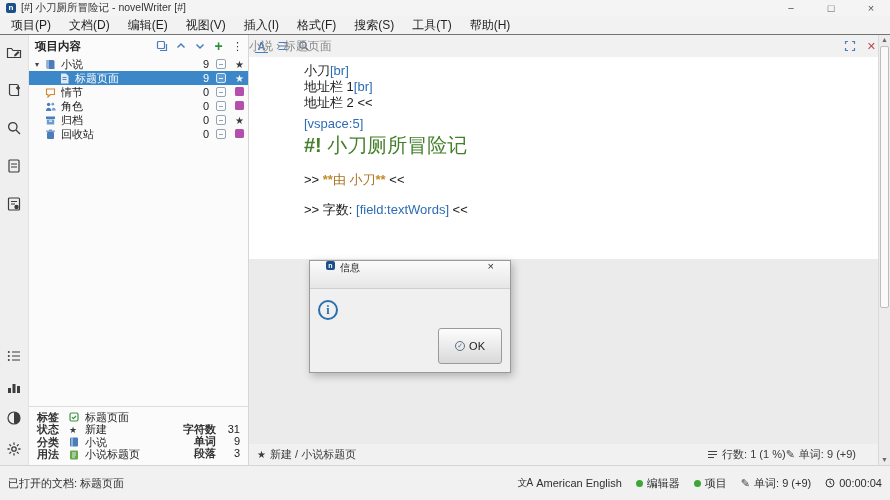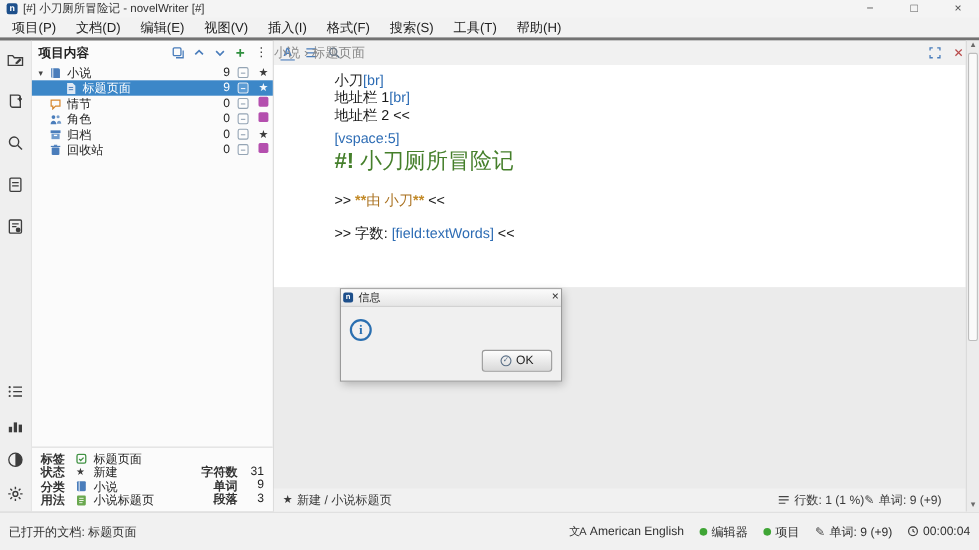--- a/index.html
+++ b/index.html
@@ -17,21 +17,21 @@
               color:#fff; font-size:8px; line-height:10px; text-align:center; font-weight:bold; }
   .titlebar-text { font-size:10.5px; color:#333; flex:1; white-space:nowrap; overflow:hidden; }
   .win-controls { display:flex; gap:26px; margin-right:6px; color:#555; }
   .win-btn { font-size:11px; line-height:14px; width:14px; text-align:center; cursor:default; }
 
   
   .menubar { height:18px; display:flex; align-items:center; padding:0 2px; background:#f2f2f2; font-size:12px; flex:0 0 auto; }
   .menu-item { padding:1px 9px; color:#1f1f1f; white-space:nowrap; }
 
   
-  .main { flex:1 1 auto; display:flex; min-height:0; border-top:3px solid #737373; }
+  .main { flex:1 1 auto; display:flex; min-height:0; border-top:1px solid #737373; }
 
   
   .activitybar { width:28px; background:#efefef; display:flex; flex-direction:column; align-items:center;
                  padding:8px 0 6px 0; gap:0; flex:0 0 auto; }
   .act-icon { width:17px; height:17px; margin-bottom:21px; color:#3d3d3d; display:flex; align-items:center; justify-content:center; }
   .act-icon svg { width:16px; height:16px; }
   .act-spacer { flex:1 1 auto; }
   .act-icon.bottom { margin-bottom:14px; }
   .act-icon.last { margin-bottom:2px; }
 
@@ -116,34 +116,34 @@
   
   .scrollbar { position:absolute; top:0; right:0; bottom:0; width:12px; background:#ececec; border-left:1px solid #dadada; }
   .sb-arrow { position:absolute; left:0; right:0; height:10px; color:#6a6a6a; font-size:7px; text-align:center; line-height:10px; }
   .sb-up { top:0; }
   .sb-down { bottom:0; }
   .sb-thumb { position:absolute; left:1px; right:1px; top:11px; height:262px; background:#fafafa; border:1px solid #bdbdbd; border-radius:2px; }
 
   
   .dialog { position:absolute; left:60px; top:203px; width:202px; background:#f0f0f0;
             border:1px solid #9a9a9a; box-shadow:2px 3px 8px rgba(0,0,0,.25); z-index:5; }
-  .dlg-title { height:16px; display:flex; align-items:center; gap:5px; padding:0 2px;
+  .dlg-title { height:28px; display:flex; align-items:flex-start; gap:5px; padding:0 16px;
                background:linear-gradient(#fbfbfb,#e6e6e6); border-bottom:1px solid #cfcfcf; }
   .dlg-title .app-icon { width:9px; height:9px; font-size:7px; line-height:9px; margin:0; }
   .dlg-title-text { flex:1; font-size:10px; color:#222; }
   .dlg-close { color:#333; font-size:11px; line-height:11px; }
   .dlg-body { padding:9px 8px 8px 8px; }
   .dlg-row { display:flex; gap:8px; }
   .info-circle { width:20px; height:20px; border:2px solid #2a6fb0; border-radius:50%; color:#2a6fb0;
                  font-size:12px; font-weight:bold; font-family:"Liberation Serif",serif;
                  display:flex; align-items:center; justify-content:center; flex:0 0 auto; margin-top:2px; }
   .dlg-text { font-size:10.5px; line-height:14px; color:#222; }
   .dlg-link { color:#2e6bb0; text-decoration:underline; }
   .dlg-btn-row { display:flex; justify-content:flex-end; margin-top:8px; }
-  .ok-btn { min-width:56px; height:20px; display:flex; align-items:center; justify-content:center; gap:4px;
+  .ok-btn { min-width:56px; height:36px; display:flex; align-items:center; justify-content:center; gap:4px;
             background:linear-gradient(#fdfdfd,#d9d9d9); border:1px solid #9a9a9a; border-radius:3px;
             font-size:11px; color:#222; padding:0 16px; }
   .ok-glyph { width:10px; height:10px; border:1px solid #5a6f86; border-radius:50%; color:#5a6f86;
               font-size:7px; line-height:8px; text-align:center; }
 
   
   .statusbar { height:35px; background:#f1f1f1; border-top:1px solid #d5d5d5; display:flex; align-items:center;
                padding:0 8px; font-size:11px; color:#2f2f2f; flex:0 0 auto; }
   .sb-left { white-space:nowrap; }
   .sb-right { margin-left:auto; display:flex; align-items:center; gap:14px; }

